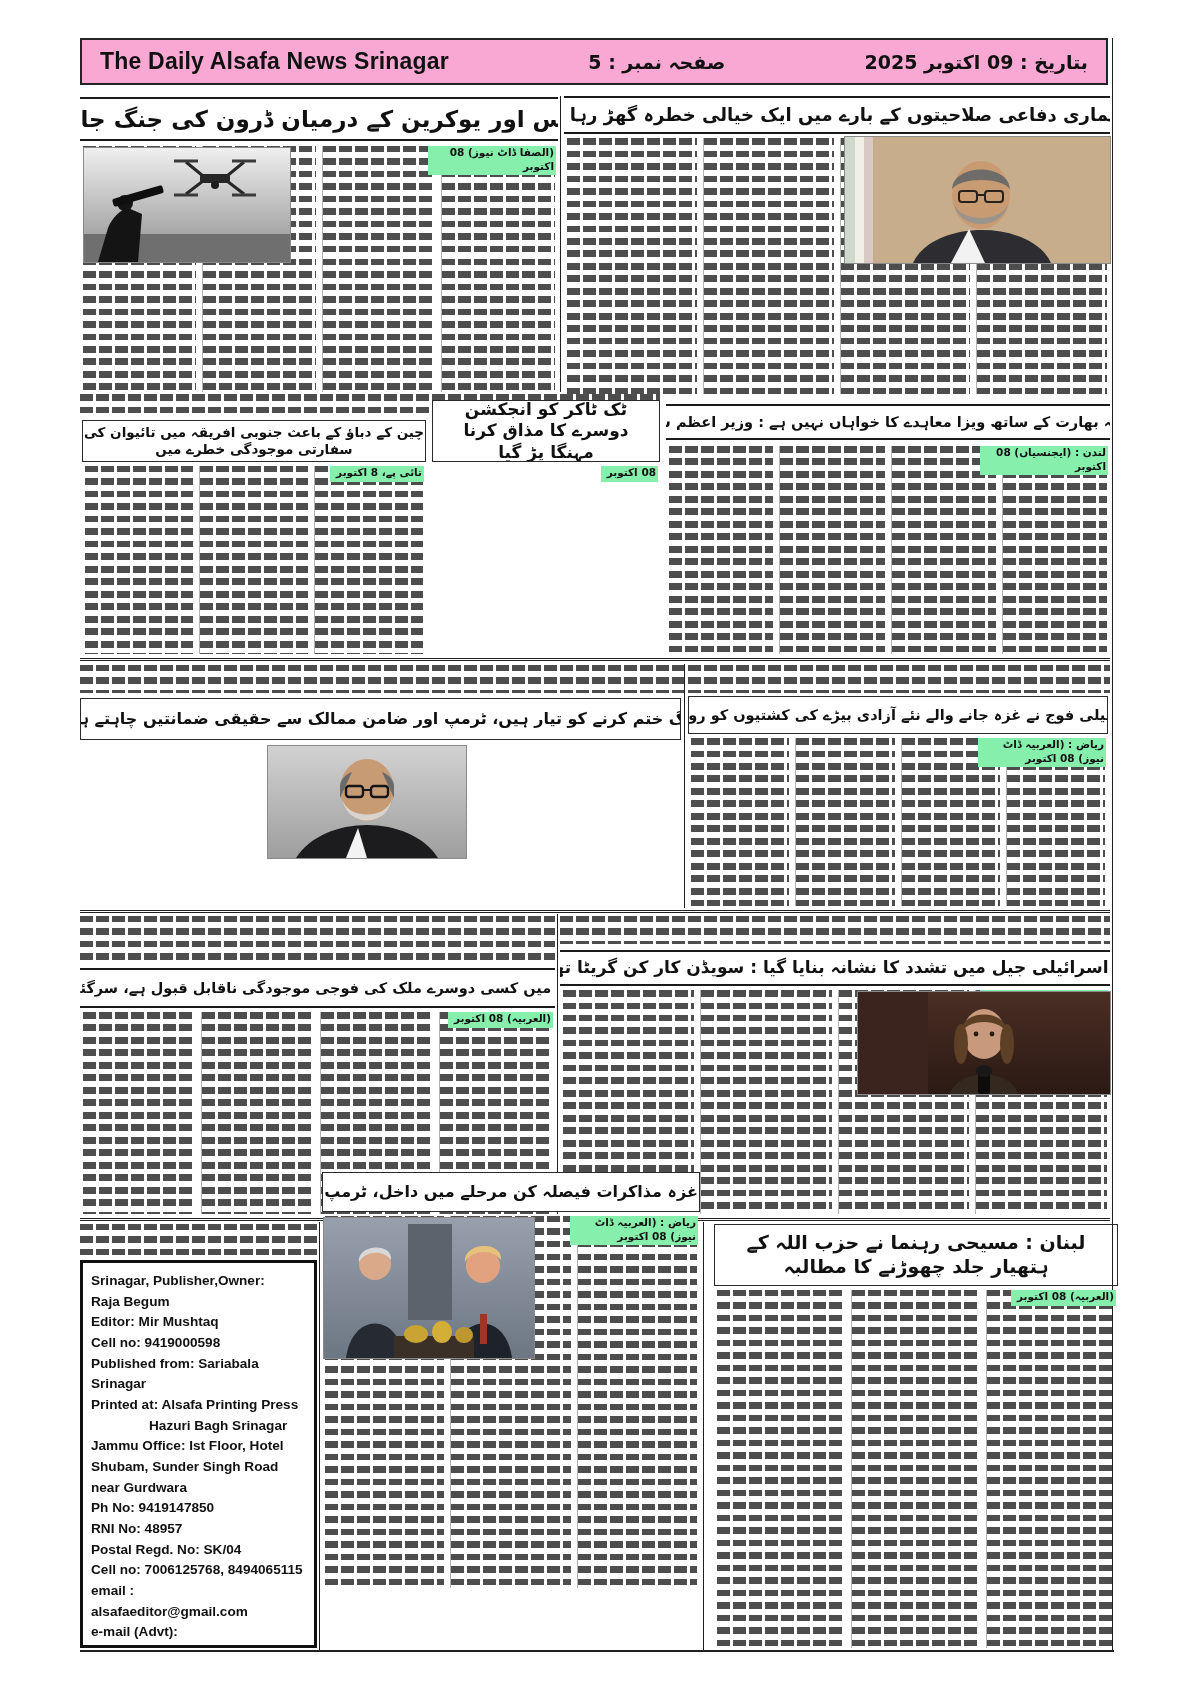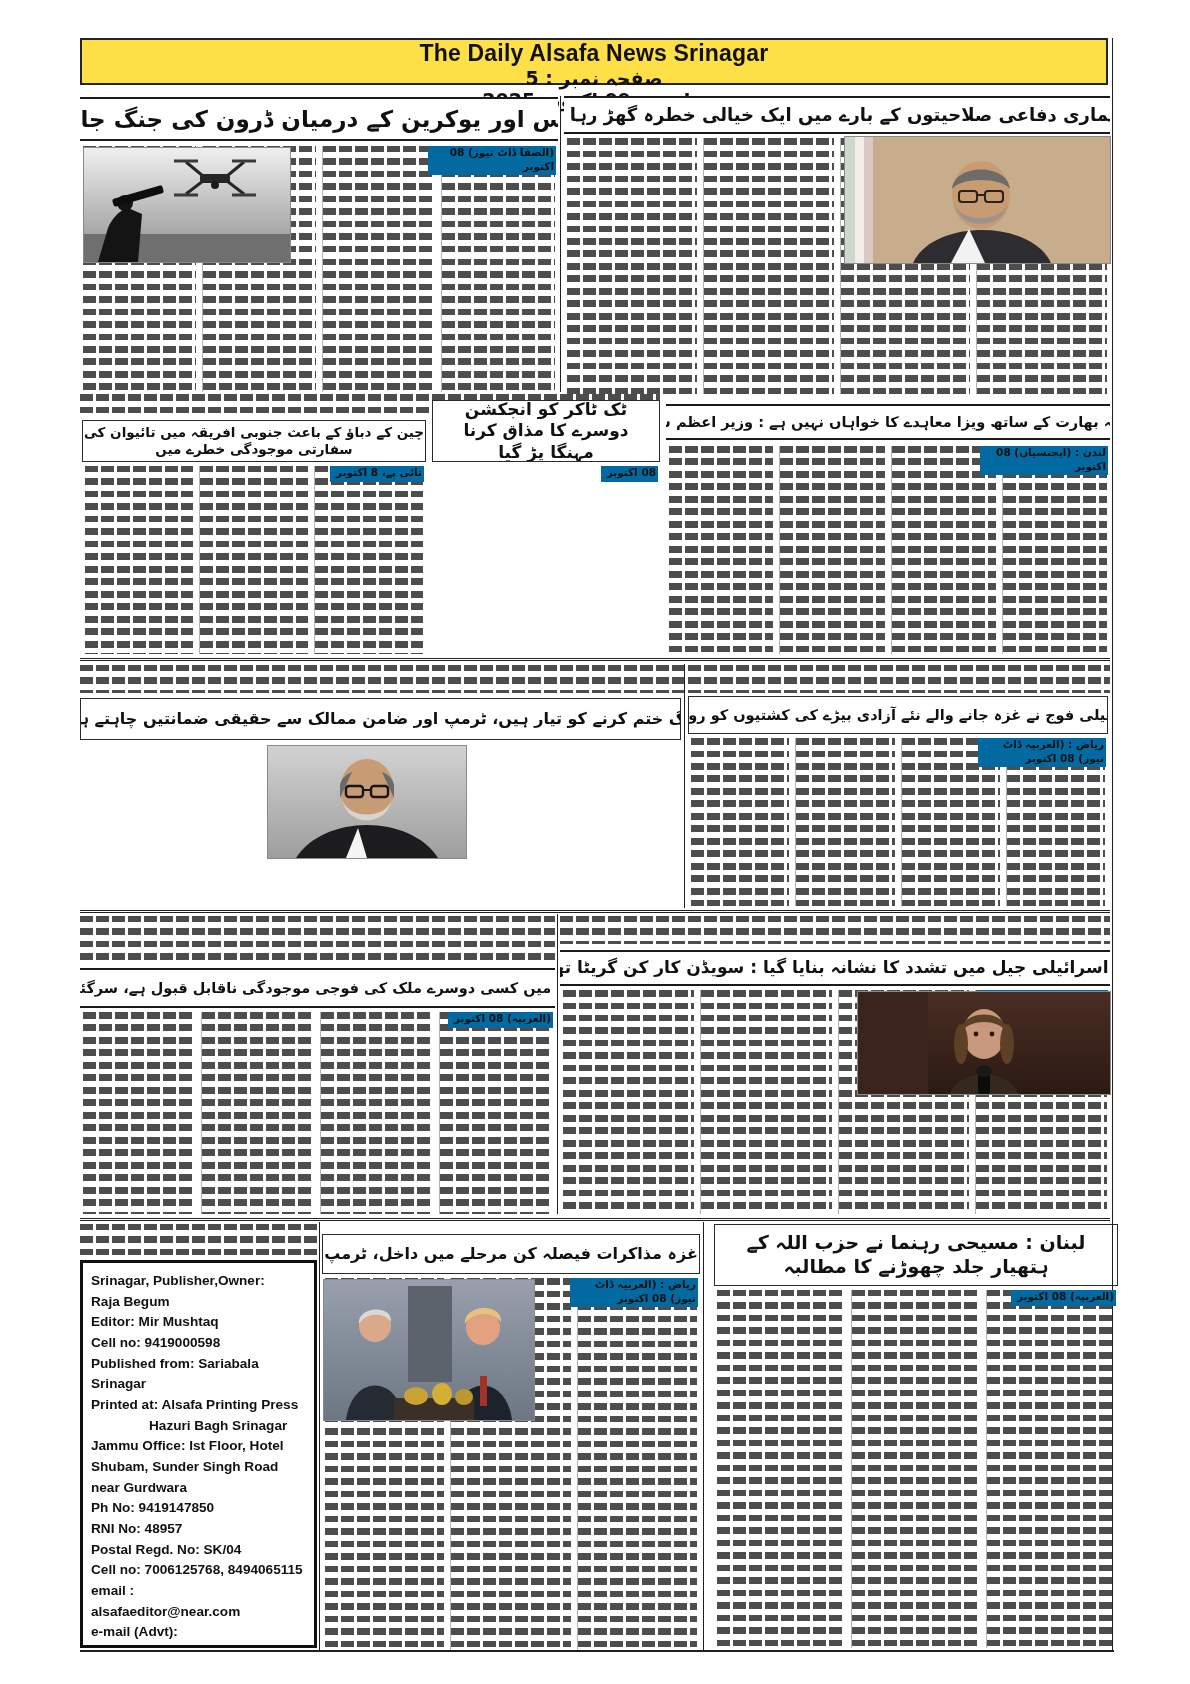--- a/index.html
+++ b/index.html
@@ -1,41 +1,41 @@
 <!DOCTYPE html>
 <html lang="ur"><head>
 <meta charset="utf-8">
 <style>
   html,body{margin:0;padding:0;background:#f3f3f1;}
   #page{position:relative;width:1190px;height:1684px;background:#ffffff;overflow:hidden;
         font-family:"DejaVu Sans",sans-serif;color:#111;}
   .abs{position:absolute;}
   
-  #masthead{background:#fde047;border:2px solid #242424;box-sizing:border-box;
-            display:flex;align-items:center;justify-content:space-between;padding:0 18px;flex-direction:column;}
+  #masthead{background:#f9a8d4;border:2px solid #242424;box-sizing:border-box;
+            display:flex;align-items:center;justify-content:space-between;padding:0 18px;}
   #masthead .title{font-family:"Liberation Sans",sans-serif;font-weight:bold;font-size:23px;letter-spacing:.2px;}
   #masthead .pageno{font-weight:bold;font-size:19px;direction:rtl;}
   #masthead .date{font-weight:bold;font-size:19px;direction:rtl;}
   
   .hl{box-sizing:border-box;display:flex;align-items:center;justify-content:center;
       text-align:center;direction:rtl;font-weight:bold;background:#fff;overflow:hidden;line-height:1.25;}
   .hl.rule{border-top:2px solid #1a1a1a;border-bottom:2px solid #1a1a1a;}
   .hl.box{border:1.6px solid #2a2a2a;}
   .nowrap{white-space:nowrap;}
   
   .art-body{box-sizing:border-box;display:flex;flex-direction:row-reverse;}
   .tcol{flex:1;margin:0 3px;border-left:1px solid #b3b3b3;
         background-image:
           repeating-linear-gradient(to right, rgba(255,255,255,0) 0 13px, #ffffff 13px 16px),
           repeating-linear-gradient(to bottom, #4d4d4d 0 6.5px, #ffffff 6.5px 12.5px);}
   .art-body .tcol:last-child{border-left:none;}
   .tail{background-image:
           repeating-linear-gradient(to right, rgba(255,255,255,0) 0 13px, #ffffff 13px 16px),
           repeating-linear-gradient(to bottom, #4d4d4d 0 6.5px, #ffffff 6.5px 12.5px);}
-  .dateline{position:absolute;top:0;right:2px;background:#0369a1;direction:rtl;font-weight:bold;
+  .dateline{position:absolute;top:0;right:2px;background:#86efac;direction:rtl;font-weight:bold;
             font-size:10.5px;padding:0 2px 2px 6px;max-width:120px;line-height:1.3;z-index:3;}
   
   .vline{width:0;border-left:1.6px solid #1f1f1f;}
   .hline{height:0;border-top:2px solid #1f1f1f;}
   .dbl{height:3px;border-top:1.4px solid #1f1f1f;border-bottom:1.4px solid #1f1f1f;box-sizing:border-box;}
   
   .photo{background:#e9e9e9;z-index:4;outline:1px solid #8a8a8a;}
   .photo svg{display:block;width:100%;height:100%;}
   
   #imprint{border:3px solid #101010;box-sizing:border-box;background:#fff;
@@ -250,28 +250,28 @@
     <div class="line">Cell no: 9419000598</div>
     <div class="line">Published from: Sariabala Srinagar</div>
     <div class="line">Printed at: Alsafa Printing Press</div>
     <div class="line indent">Hazuri Bagh Srinagar</div>
     <div class="line">Jammu Office: Ist Floor, Hotel Shubam, Sunder Singh Road near Gurdwara</div>
     <div class="line">Ph No: 9419147850</div>
     <div class="line">RNI No: 48957</div>
     <div class="line">Postal Regd. No: SK/04</div>
     <div class="line">Cell no: 7006125768, 8494065115</div>
     <div class="line">email :</div>
-    <div class="line">alsafaeditor@near.com</div>
+    <div class="line">alsafaeditor@gmail.com</div>
     <div class="line">e-mail (Advt):</div>
 
   </div>
 
   <div class="abs vline" style="left:319px;top:1222px;height:428px;"></div>
 
-  <div class="abs" style="left:322px;top:1234px;width:378px;height:418px;">
+  <div class="abs" style="left:322px;top:1172px;width:378px;height:418px;">
     <div class="hl box nowrap" style="position:absolute;left:0;top:0;width:378px;height:40px;font-size:16px;">غزہ مذاکرات فیصلہ کن مرحلے میں داخل، ٹرمپ</div>
     <div class="art-body" style="position:absolute;left:0;top:44px;width:378px;height:372px;">
       <span class="dateline">ریاض : (العربیہ ڈاٹ نیوز) 08 اکتوبر</span>
       <div class="tcol"></div>
       <div class="tcol"></div>
       <div class="tcol"></div>
     </div>
     <div class="photo abs" style="left:2px;top:46px;width:210px;height:140px;">
       <svg viewBox="0 0 210 140" preserveAspectRatio="none">
         <defs>

